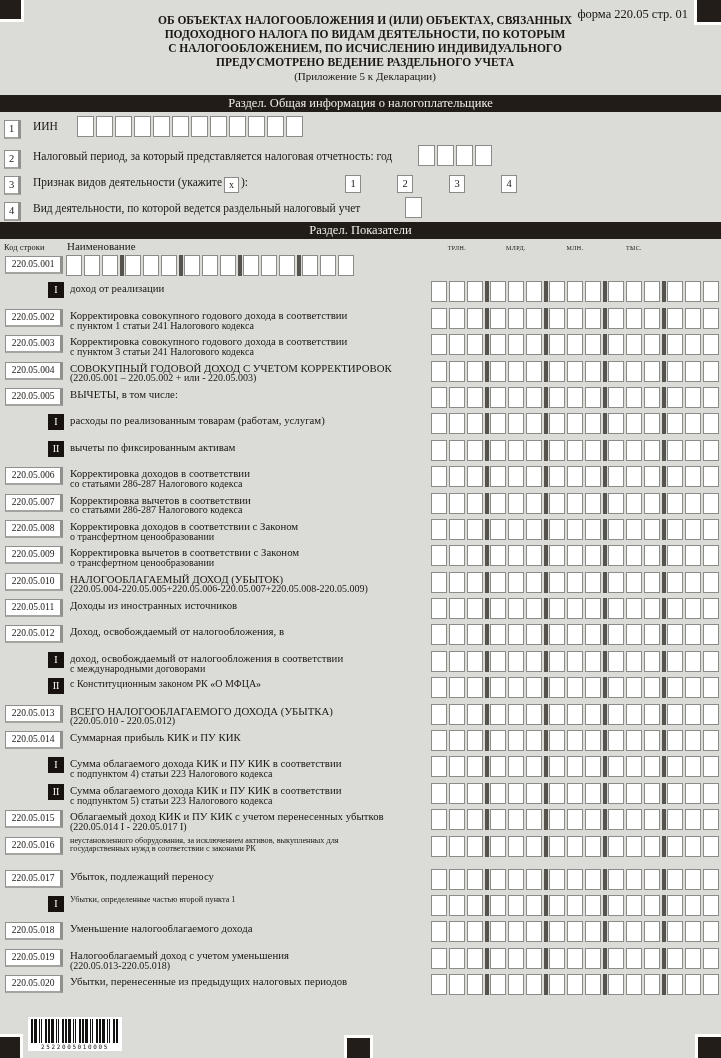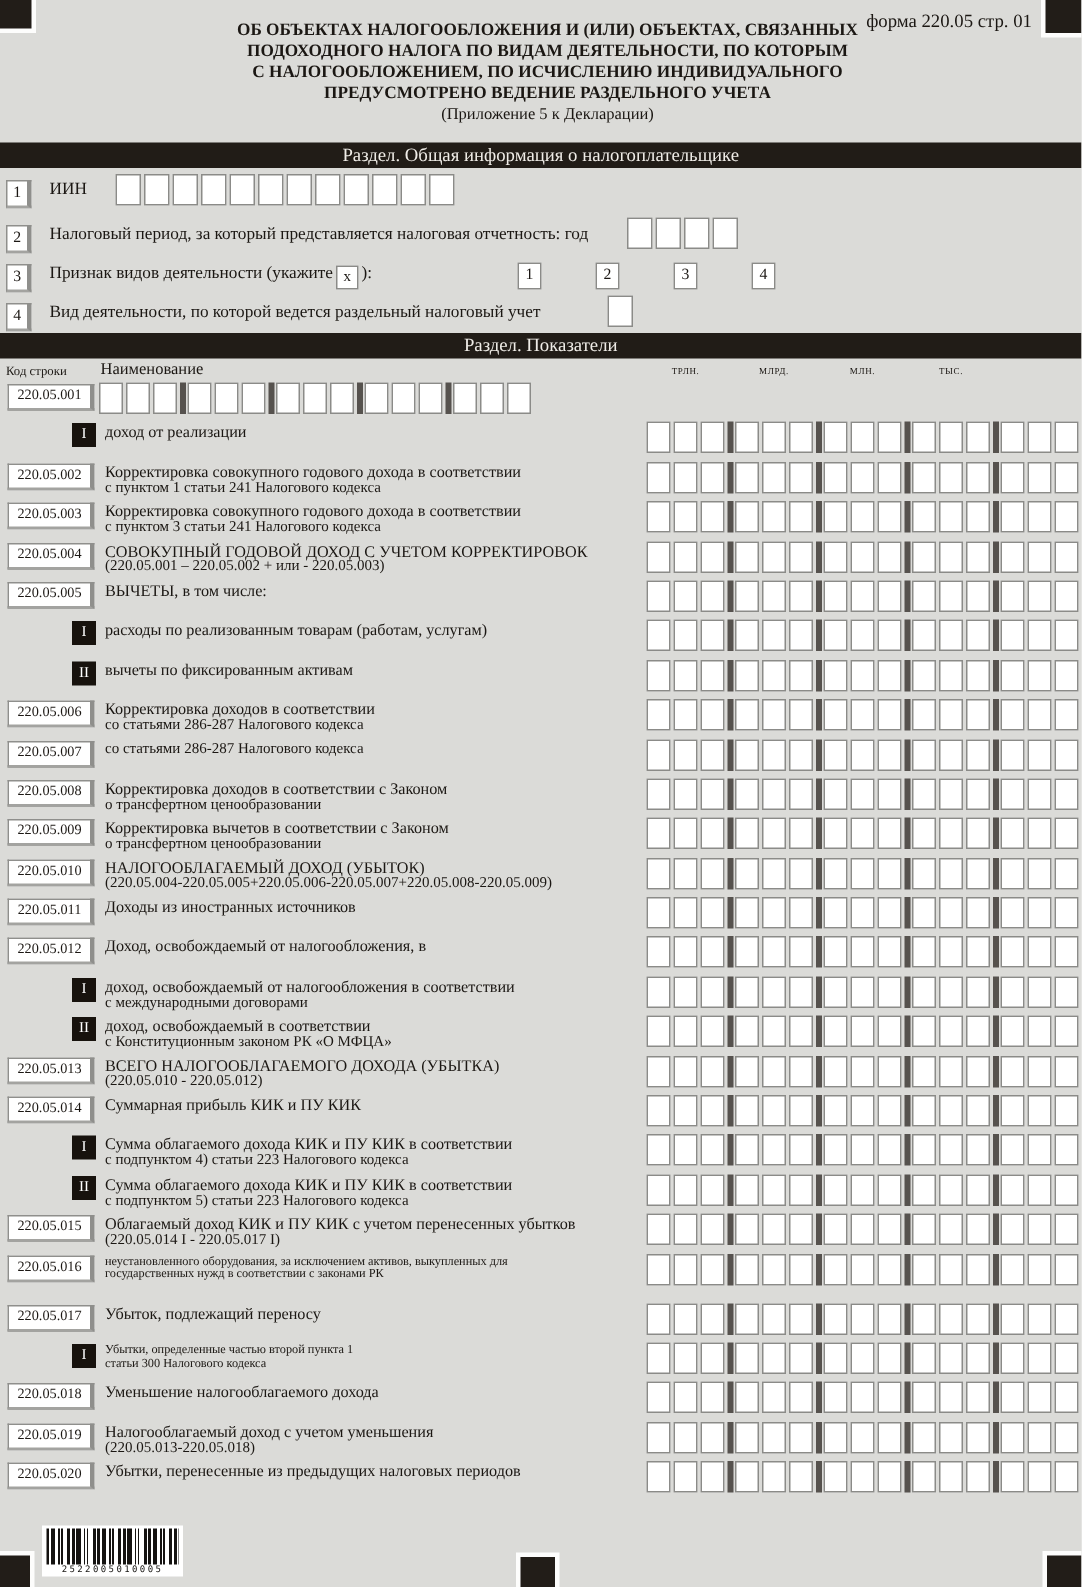--- a/index.html
+++ b/index.html
@@ -404,20 +404,21 @@
           <div class="cell"></div>
           <div class="cell"></div>
           <div class="cell"></div>
         </div>
       </div>
       <div class="irow">
         <div class="lzone">
           <div class="codebox">220.05.007</div>
         </div>
         <div class="lblzone">
+          <div>Корректировка вычетов в соответствии</div>
           <div class="l2">со статьями 286-287 Налогового кодекса</div>
         </div>
         <div class="bzone">
           <div class="cell"></div>
           <div class="cell"></div>
           <div class="cell"></div>
           <div class="divcell"></div>
           <div class="cell"></div>
           <div class="cell"></div>
           <div class="cell"></div>
@@ -611,21 +612,20 @@
           <div class="cell"></div>
           <div class="cell"></div>
           <div class="cell"></div>
         </div>
       </div>
       <div class="irow">
         <div class="lzone">
           <div class="subbox">II</div>
         </div>
         <div class="lblzone">
-          <div>доход, освобождаемый в соответствии</div>
           <div class="l2">с Конституционным законом РК «О МФЦА»</div>
         </div>
         <div class="bzone">
           <div class="cell"></div>
           <div class="cell"></div>
           <div class="cell"></div>
           <div class="divcell"></div>
           <div class="cell"></div>
           <div class="cell"></div>
           <div class="cell"></div>
@@ -850,21 +850,20 @@
           <div class="cell"></div>
           <div class="cell"></div>
         </div>
       </div>
       <div class="irow small">
         <div class="lzone">
           <div class="subbox">I</div>
         </div>
         <div class="lblzone">
           <div>Убытки, определенные частью второй пункта 1</div>
-          <div class="l2">статьи 300 Налогового кодекса</div>
         </div>
         <div class="bzone">
           <div class="cell"></div>
           <div class="cell"></div>
           <div class="cell"></div>
           <div class="divcell"></div>
           <div class="cell"></div>
           <div class="cell"></div>
           <div class="cell"></div>
           <div class="divcell"></div>

